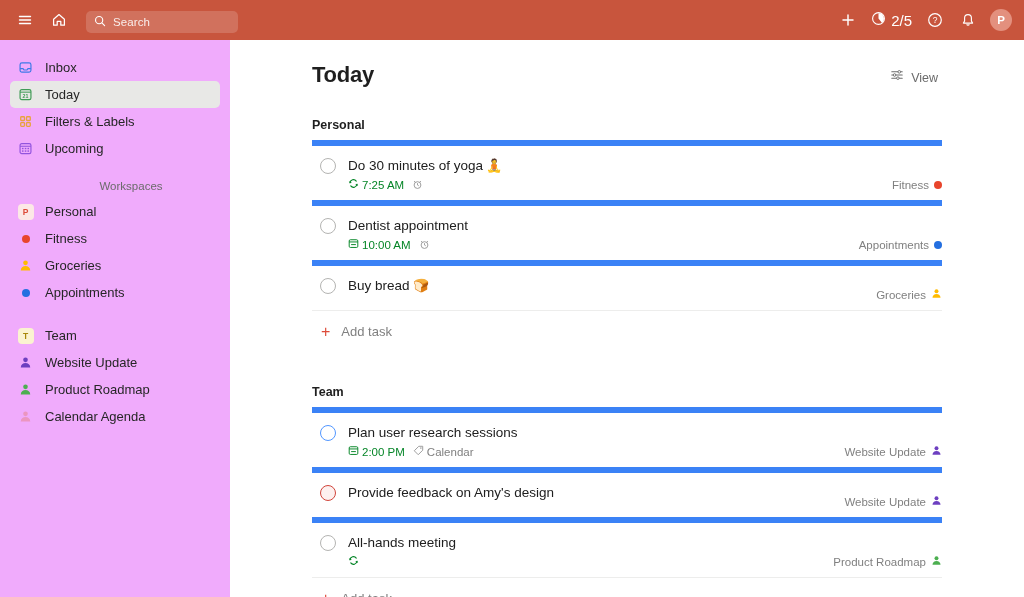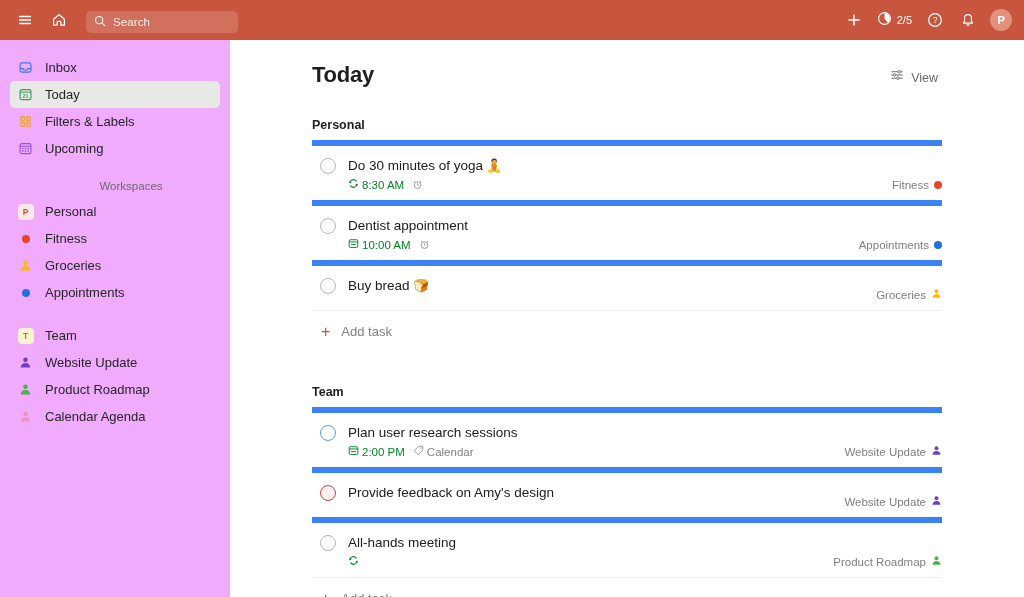--- a/index.html
+++ b/index.html
@@ -40,21 +40,21 @@
   }
   .topbar-right {
     margin-left: auto;
     display: flex; align-items: center; gap: 7px;
   }
   .progress-chip {
     display: flex; align-items: center; gap: 5px;
     color: #ffffff; cursor: pointer;
     padding: 2px 3px; border-radius: 4px;
   }
-  .progress-chip .count { font-size: 11px; }
+  .progress-chip .count { font-size: 15px; }
   .avatar {
     width: 22px; height: 22px; border-radius: 50%;
     background: #e3907e;
     color: #ffffff; font-size: 11.5px; font-weight: bold;
     display: flex; align-items: center; justify-content: center;
     cursor: pointer; margin-left: 2px;
   }
 
   
   .body-wrap { display: flex; height: 557px; width: 100%; }
@@ -404,21 +404,21 @@
           <div class="task-meta">
             <span class="meta-date">
               <span>
                 <svg width="11" height="11" viewBox="0 0 12 12">
                     <path d="M2.1 5.2 A3.9 3.9 0 0 1 9 3.3" fill="none" stroke="#058527" stroke-width="1.25" stroke-linecap="round"></path>
                     <path d="M9.9 6.8 A3.9 3.9 0 0 1 3 8.7" fill="none" stroke="#058527" stroke-width="1.25" stroke-linecap="round"></path>
                     <path d="M0.9 3.5 L2.2 5.6 L4.2 4.5 Z" fill="#058527"></path>
                     <path d="M11.1 8.5 L9.8 6.4 L7.8 7.5 Z" fill="#058527"></path>
                   </svg>
               </span>
-              <span>8:30 AM</span>
+              <span>7:25 AM</span>
             </span>
             <span class="meta-tag">
               <svg width="11" height="11" viewBox="0 0 12 12">
                   <circle cx="6" cy="6.6" r="3.7" fill="none" stroke="#9a9a9a" stroke-width="1.05"></circle>
                   <line x1="6" y1="4.5" x2="6" y2="6.6" stroke="#9a9a9a" stroke-width="1"></line>
                   <line x1="6" y1="6.6" x2="7.4" y2="7.4" stroke="#9a9a9a" stroke-width="1"></line>
                   <line x1="2.2" y1="2.4" x2="3.7" y2="3.6" stroke="#9a9a9a" stroke-width="1.05"></line>
                   <line x1="9.8" y1="2.4" x2="8.3" y2="3.6" stroke="#9a9a9a" stroke-width="1.05"></line>
                 </svg>
             </span>

